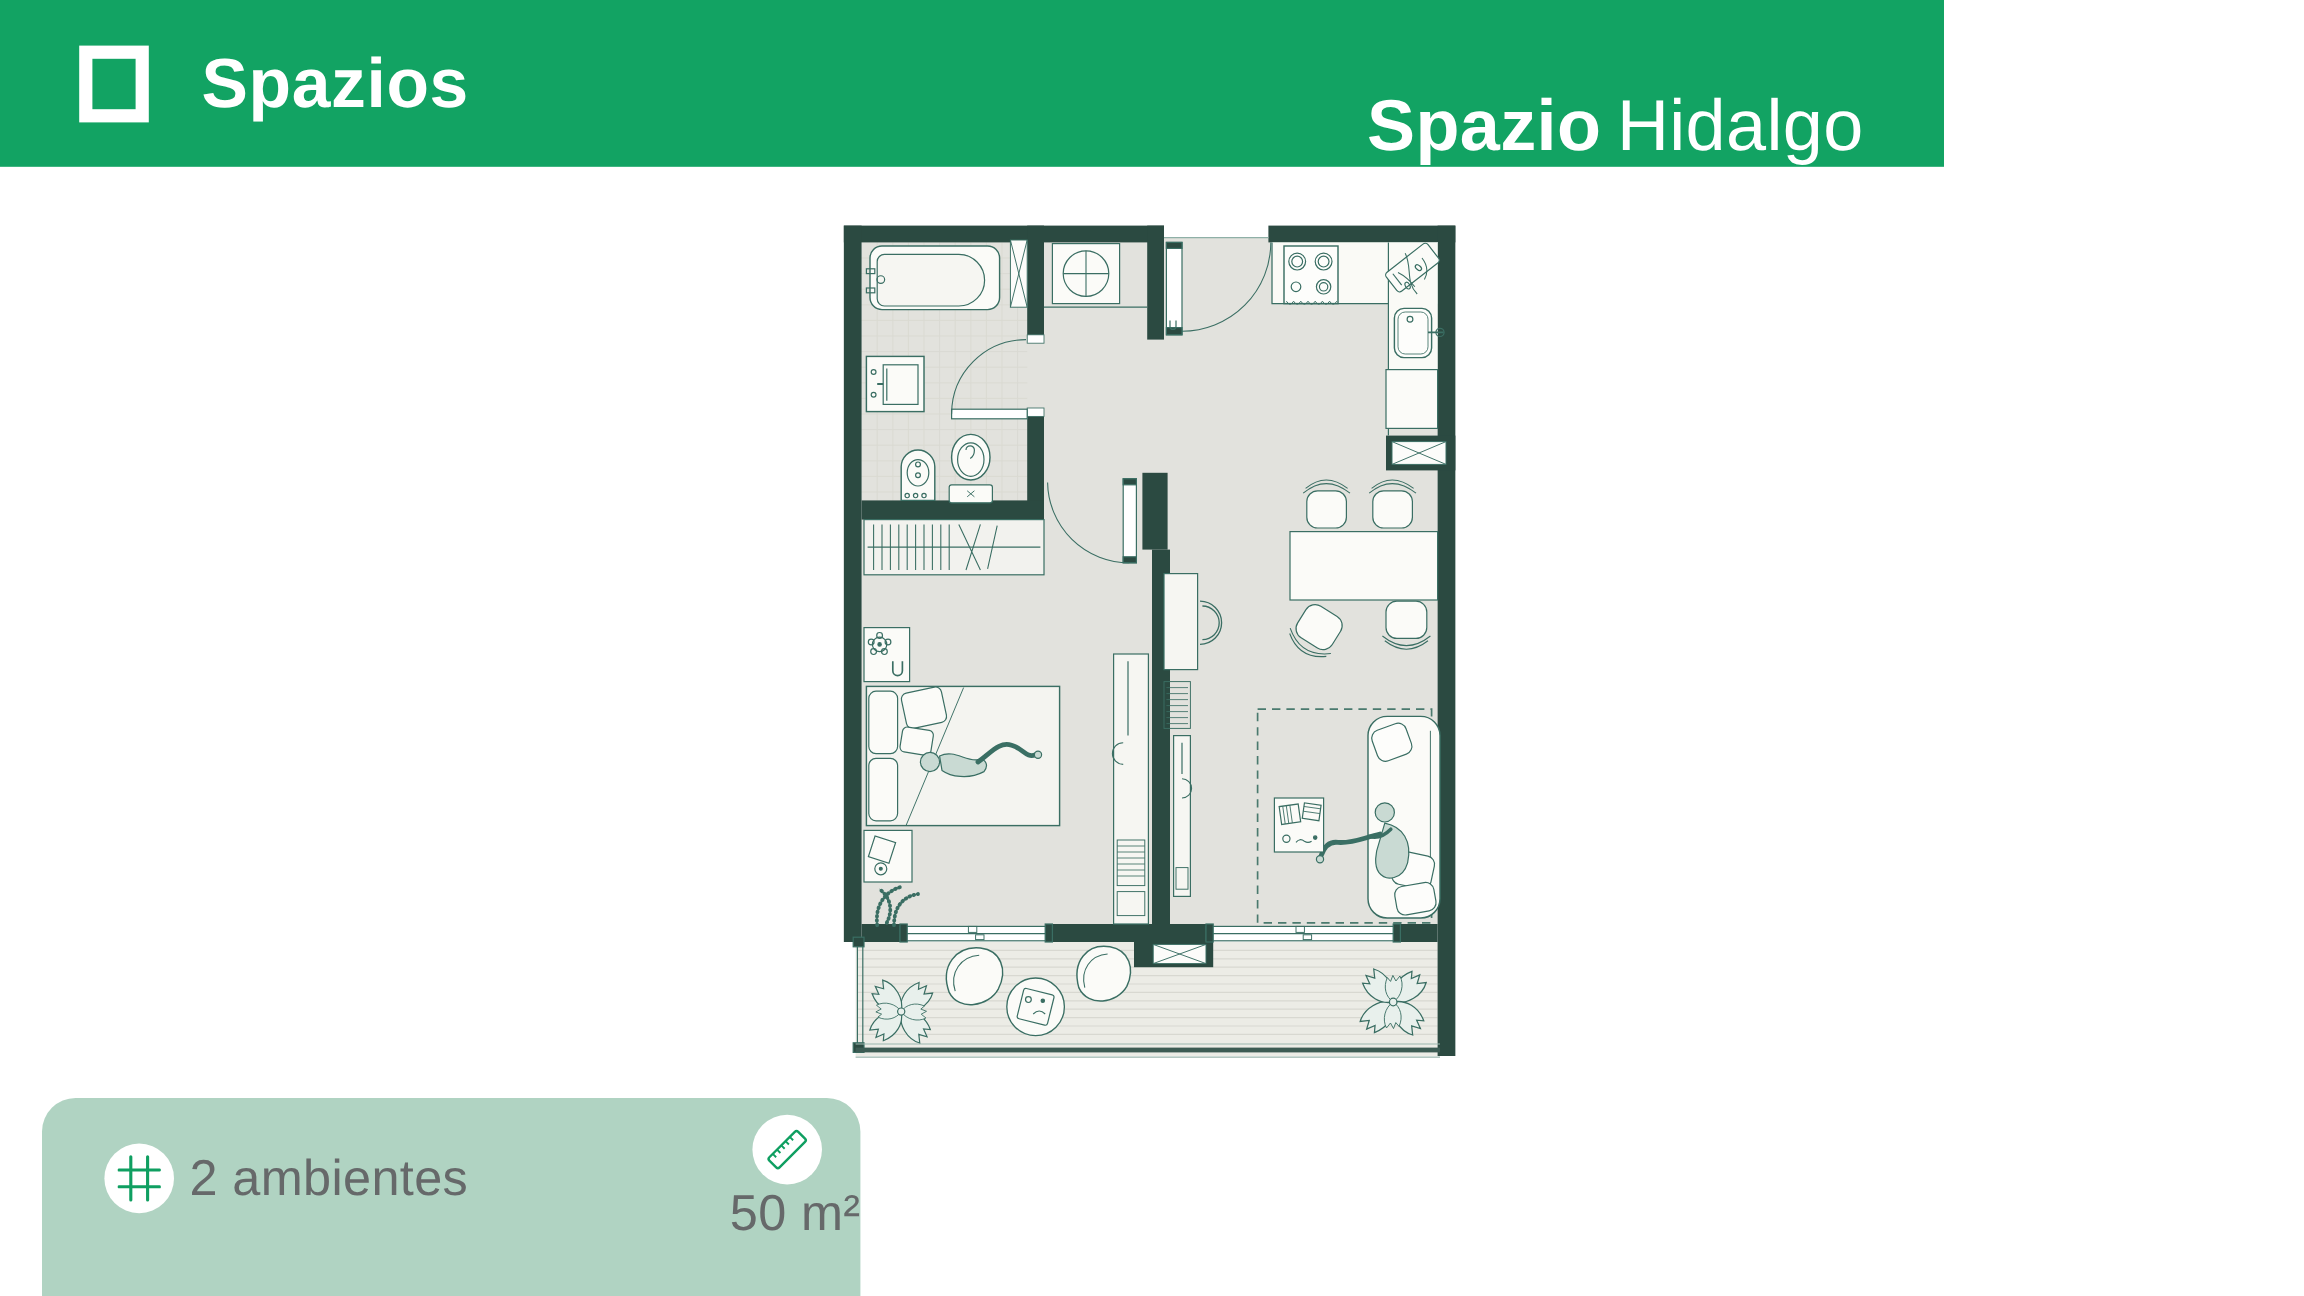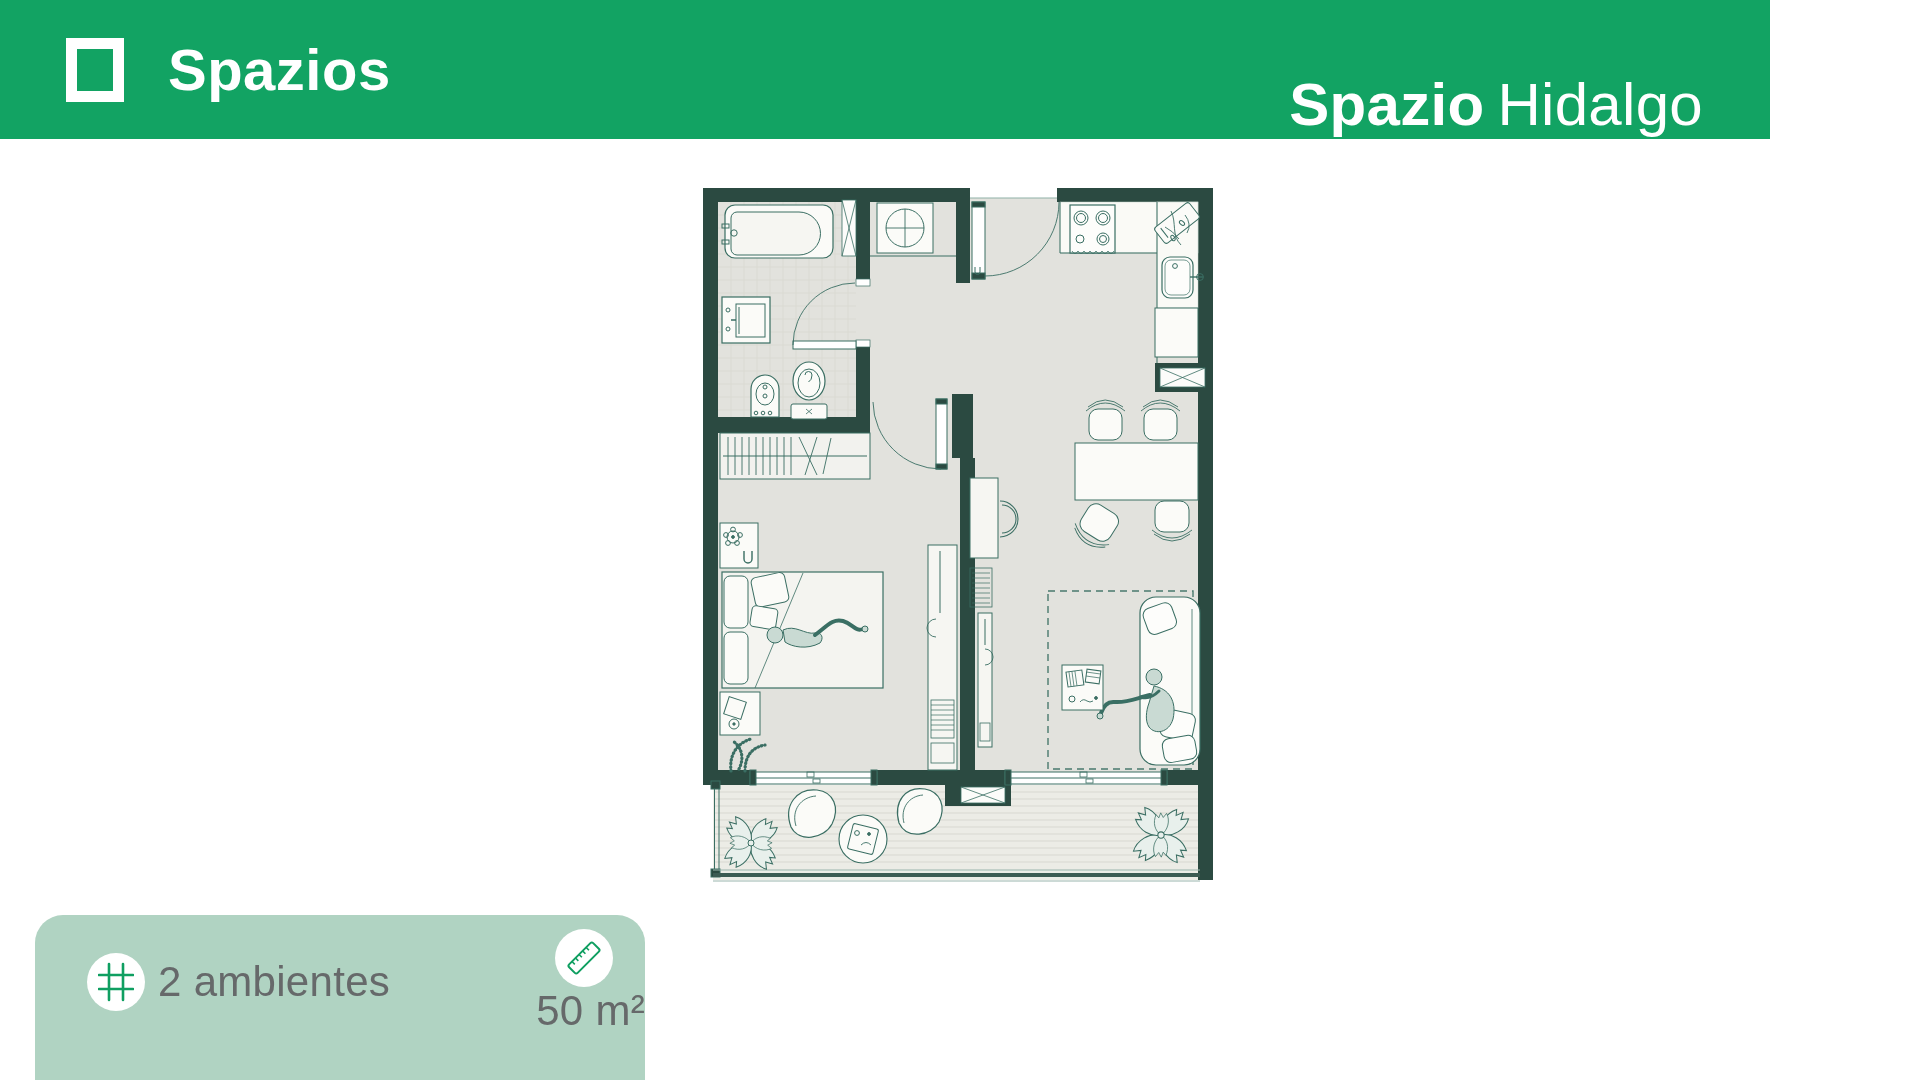--- a/index.html
+++ b/index.html
@@ -6,36 +6,36 @@
     --header-green:#12a363; --card-bg:#b0d3c2; --icon-green:#0f9f61;
     --label-gray:#66696a; --wall-green:#2b4a41; --floor-gray:#e2e2dd;
     --balcony-floor:#ECECE6; --plan-line:#3a6e63; --white:#ffffff;
   }
   *{margin:0;padding:0;box-sizing:border-box;}
   html,body{width:1920px;height:1080px;overflow:hidden;background:#fff;
     font-family:"Liberation Sans", sans-serif;}
   body{position:relative;}
 
   
-  .header{position:absolute;left:0;top:0;width:1770px;height:139px;
+  .header{position:absolute;left:0;top:0;width:1620px;height:139px;
     background:var(--header-green);display:flex;align-items:center;}
   .brand{position:absolute;left:66px;top:0;height:139px;display:flex;align-items:center;}
   .brand-logo{width:58px;height:64px;border:11px solid #fff;}
   .brand-name{color:#fff;font-size:58px;font-weight:700;margin-left:44px;letter-spacing:.5px;}
   .project{position:absolute;right:67px;top:0;height:139px;display:flex;align-items:flex-end;
     color:#fff;font-size:60px;letter-spacing:.3px;}
   .project .bold{font-weight:700;}
   .project .light{font-weight:400;margin-left:13px;}
 
   
   .plan-wrap{position:absolute;left:703px;top:183px;width:510px;height:707px;}
   .plan-wrap svg{display:block;}
 
   
-  .card{position:absolute;left:35px;top:915px;width:610px;height:165px;
+  .card{position:absolute;left:35px;top:915px;width:682px;height:165px;
     background:var(--card-bg);border-radius:28px 28px 0 0;padding-left:43px;}
   .card-row{position:absolute;left:0;top:0;width:100%;display:flex;align-items:center;}
   .card-item{display:flex;align-items:center;}
   .card-item.first{margin-left:52px;margin-top:14px;}
   .card-item.second{margin-left:36px;margin-top:14px;flex-direction:column;}
   .chip{width:58px;height:58px;border-radius:50%;background:#fff;
     display:flex;align-items:center;justify-content:center;flex:0 0 auto;}
   .card-label{font-size:42px;color:var(--label-gray);margin-left:13px;letter-spacing:.3px;white-space:nowrap;}
   .card-item.second .card-label{margin-left:14px;}
   .spacer2{width:230px;}

